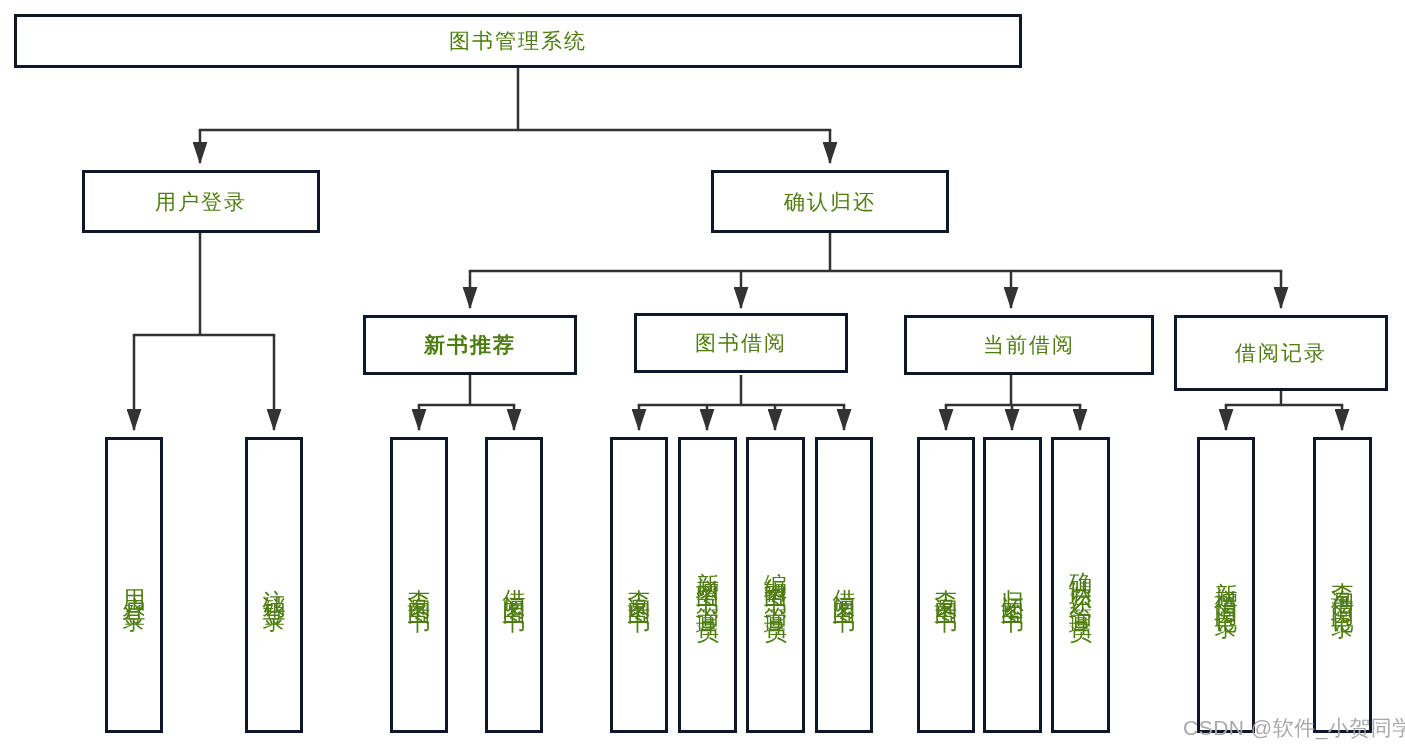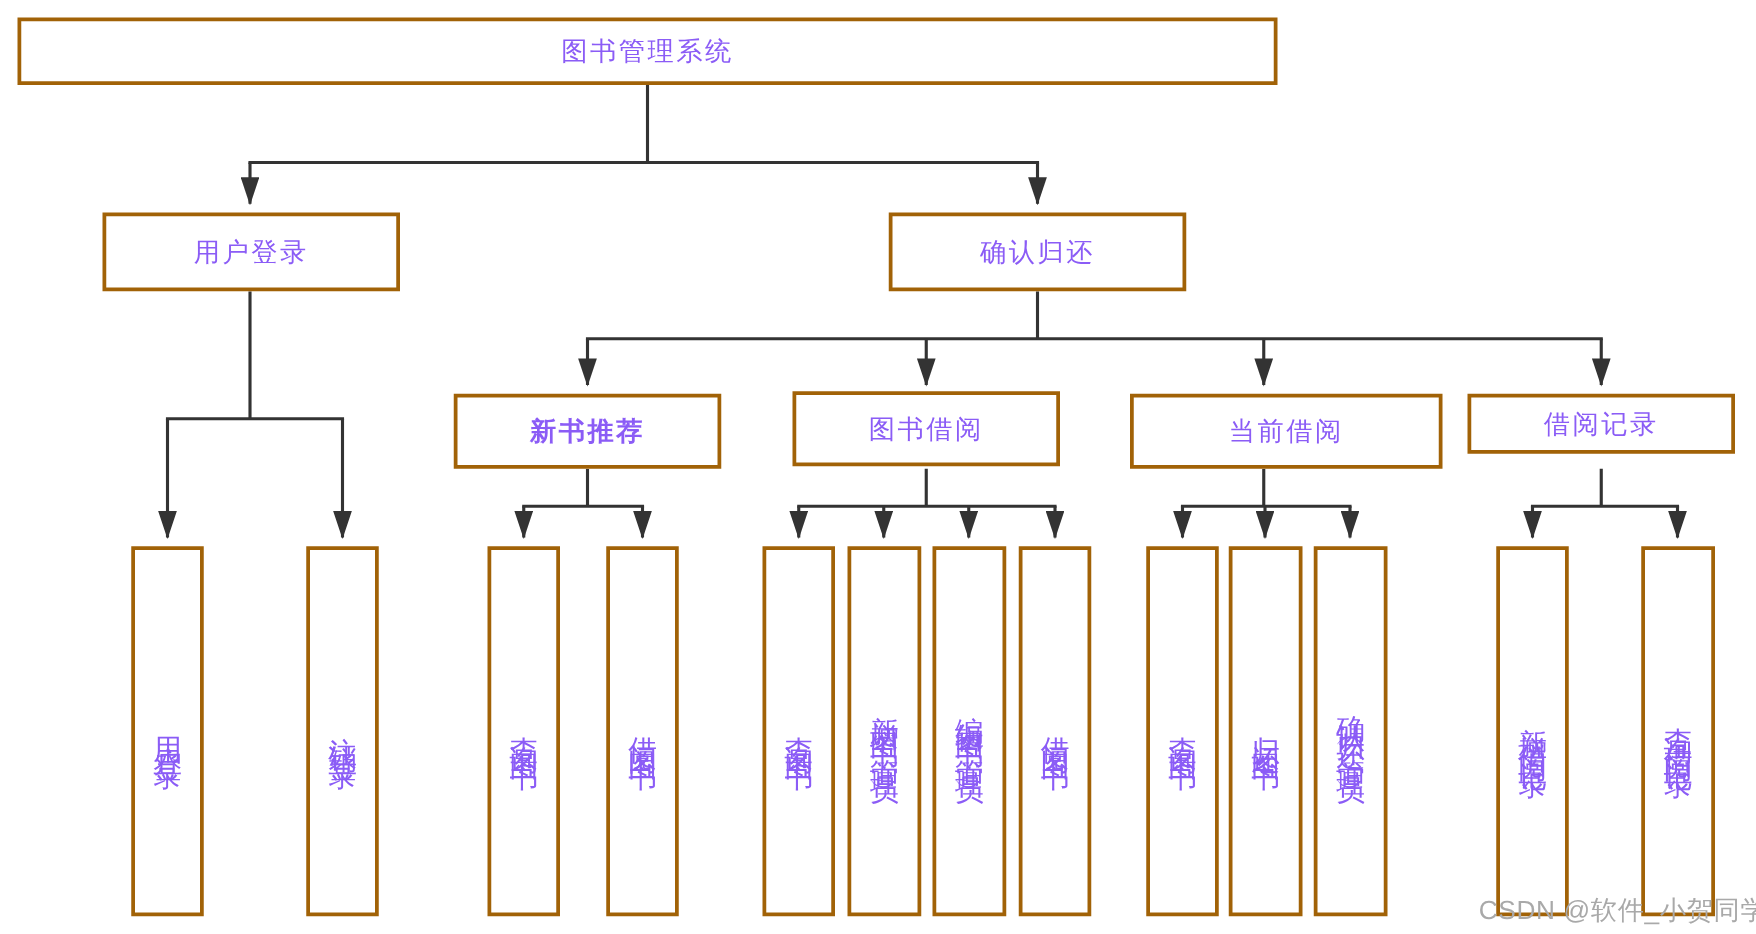--- a/index.html
+++ b/index.html
@@ -7,26 +7,26 @@
     position:relative;
     width:1405px;height:747px;
     background:#ffffff;
     font-family:"Liberation Sans", sans-serif;
     overflow:hidden;
   }
   .connectors{position:absolute;left:0;top:0;width:1405px;height:747px;}
   .node{
     position:absolute;
     box-sizing:border-box;
-    border:3px solid #a16207;
+    border:3px solid #0f172a;
     background:#ffffff;
     display:flex;
     align-items:center;
     justify-content:center;
-    color:#8b5cf6;
+    color:#4d7c0f;
   }
   .node.h .label{
     font-size:21px;
     letter-spacing:2px;
     white-space:nowrap;
   }
   .node.v .label{
     writing-mode:vertical-rl;
     text-orientation:upright;
     font-size:23px;
@@ -112,21 +112,21 @@
 
   <div class="node h" style="left:363px;top:315px;width:214px;height:60px;font-weight:bold;">
     <span class="label">新书推荐</span>
   </div>
   <div class="node h" style="left:634px;top:313px;width:214px;height:60px;">
     <span class="label">图书借阅</span>
   </div>
   <div class="node h" style="left:904px;top:315px;width:250px;height:60px;">
     <span class="label">当前借阅</span>
   </div>
-  <div class="node h" style="left:1174px;top:315px;width:214px;height:48px;">
+  <div class="node h" style="left:1174px;top:315px;width:214px;height:76px;">
     <span class="label">借阅记录</span>
   </div>
 
   <div class="node v" style="left:105px;top:437px;width:58px;height:296px;">
     <span class="label">用户登录</span>
   </div>
   <div class="node v" style="left:245px;top:437px;width:58px;height:296px;">
     <span class="label">注销登录</span>
   </div>
 

